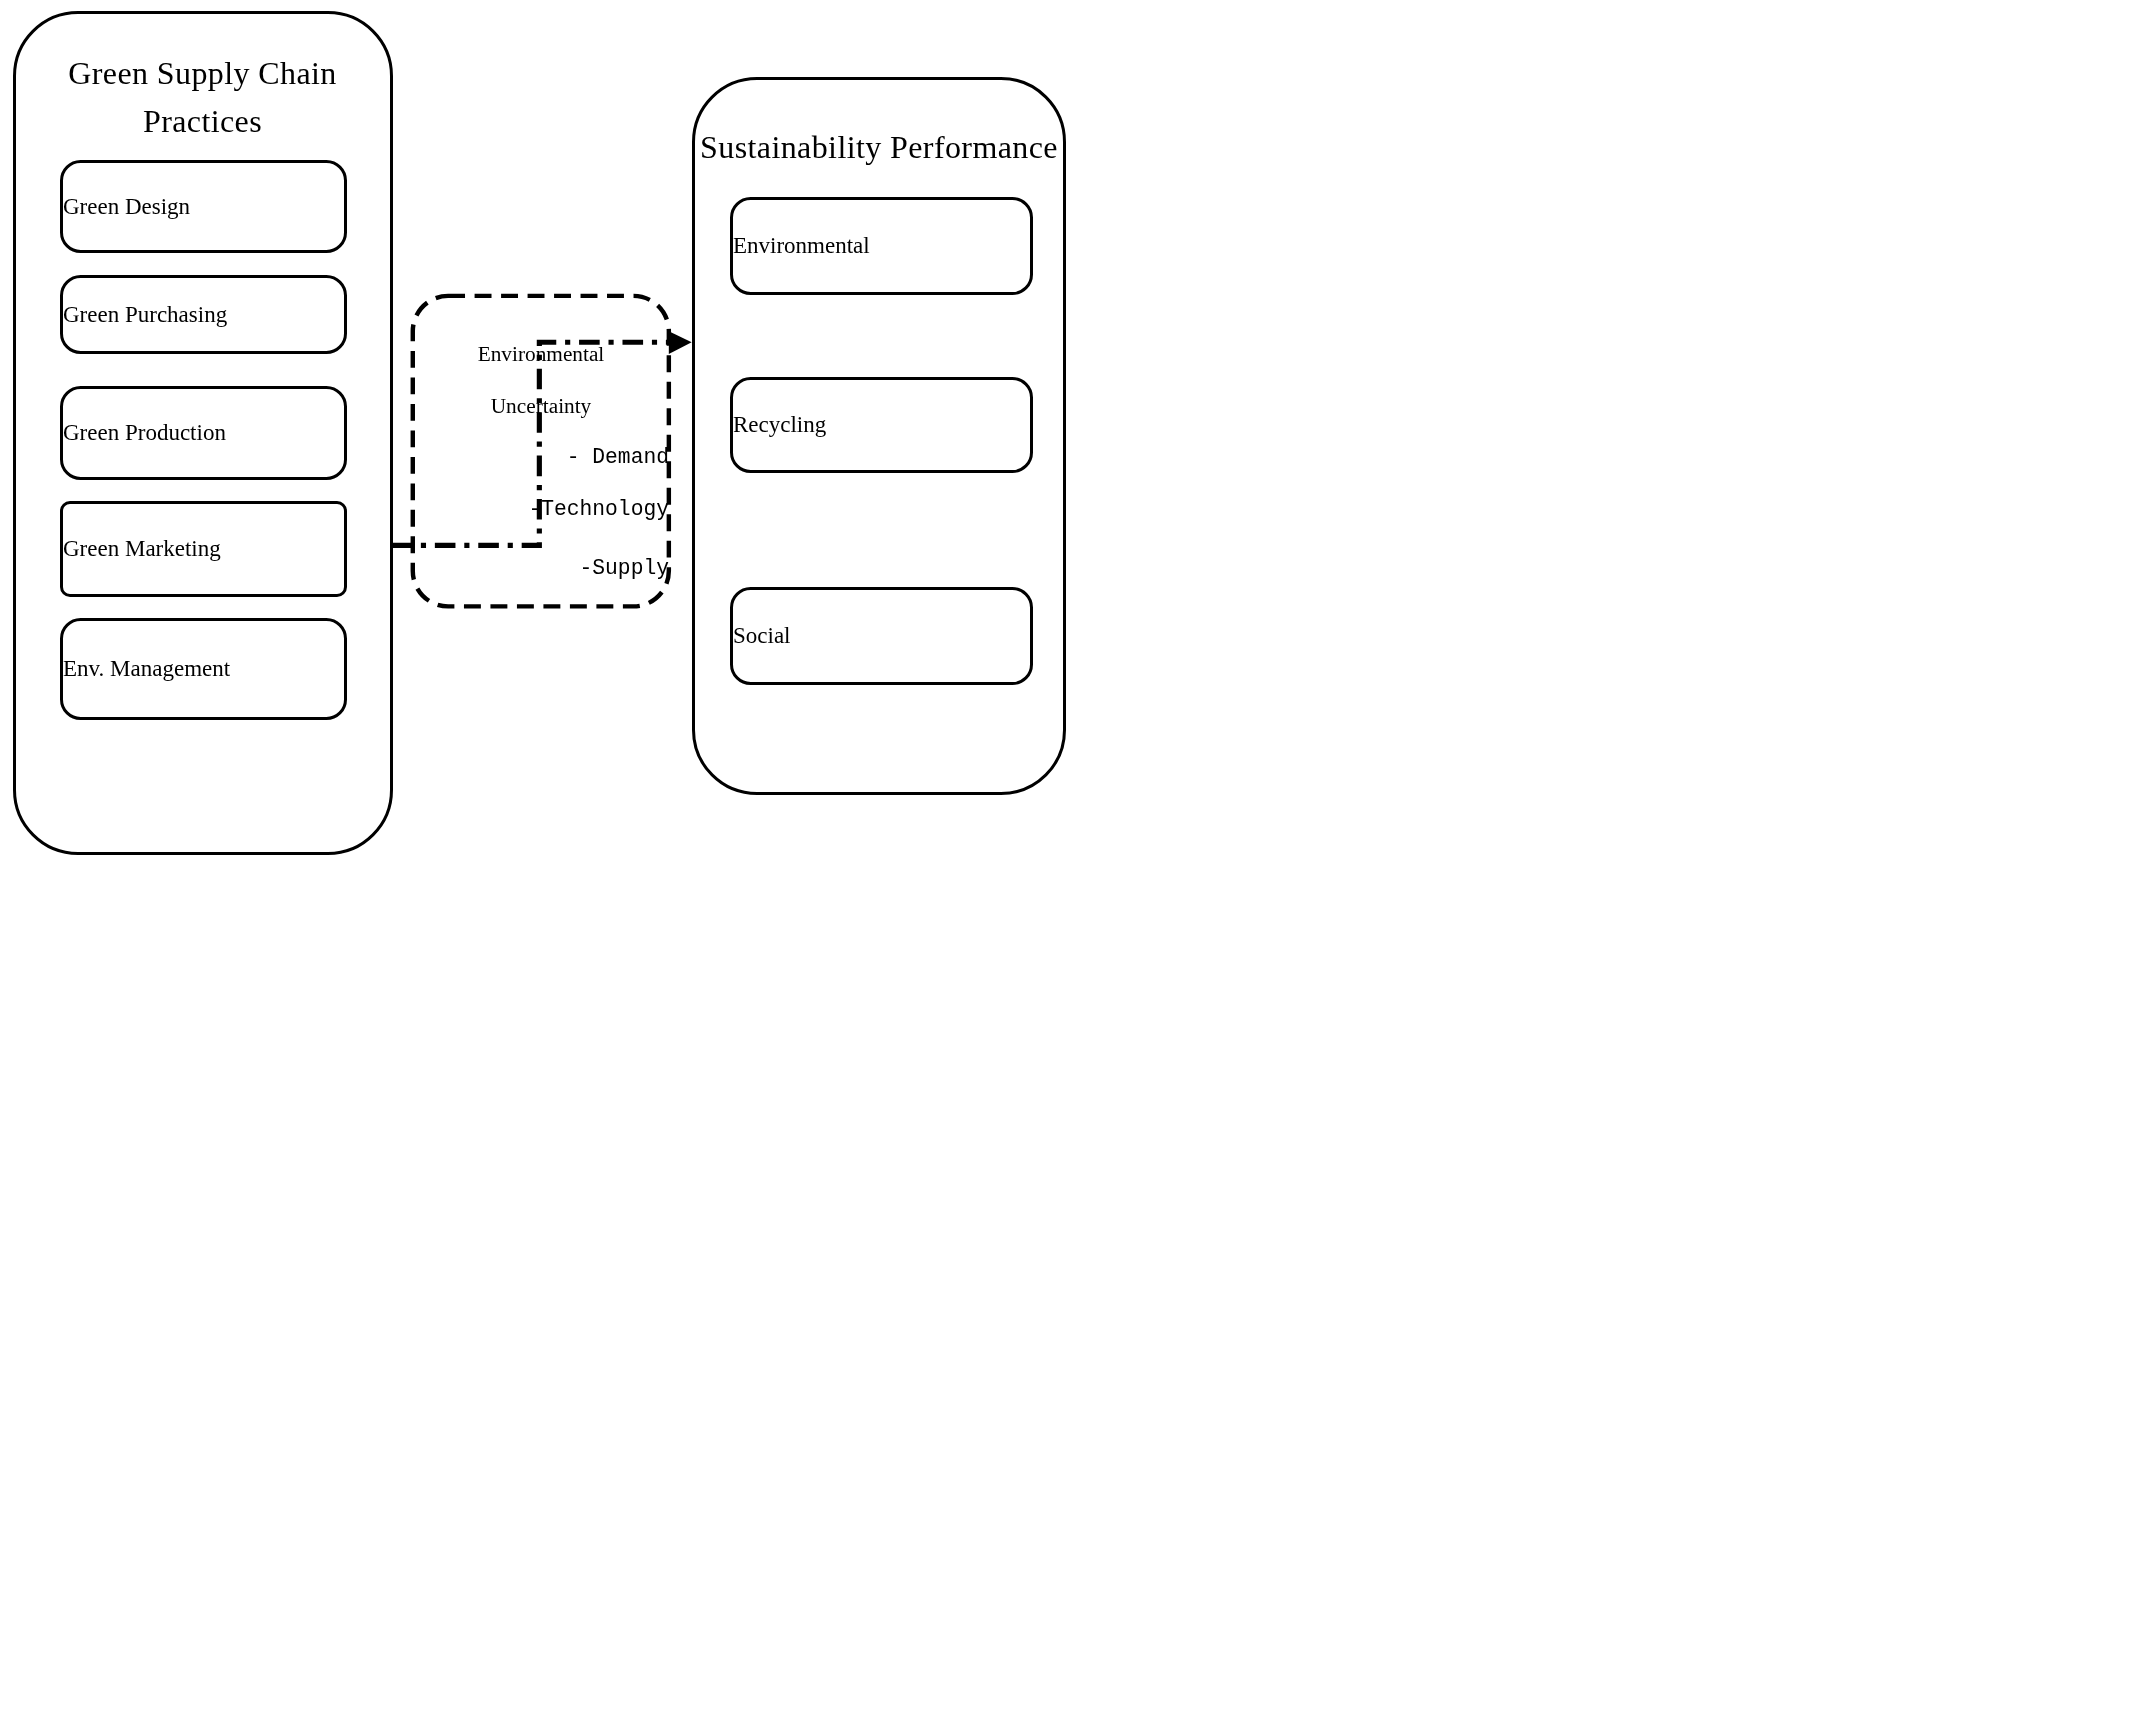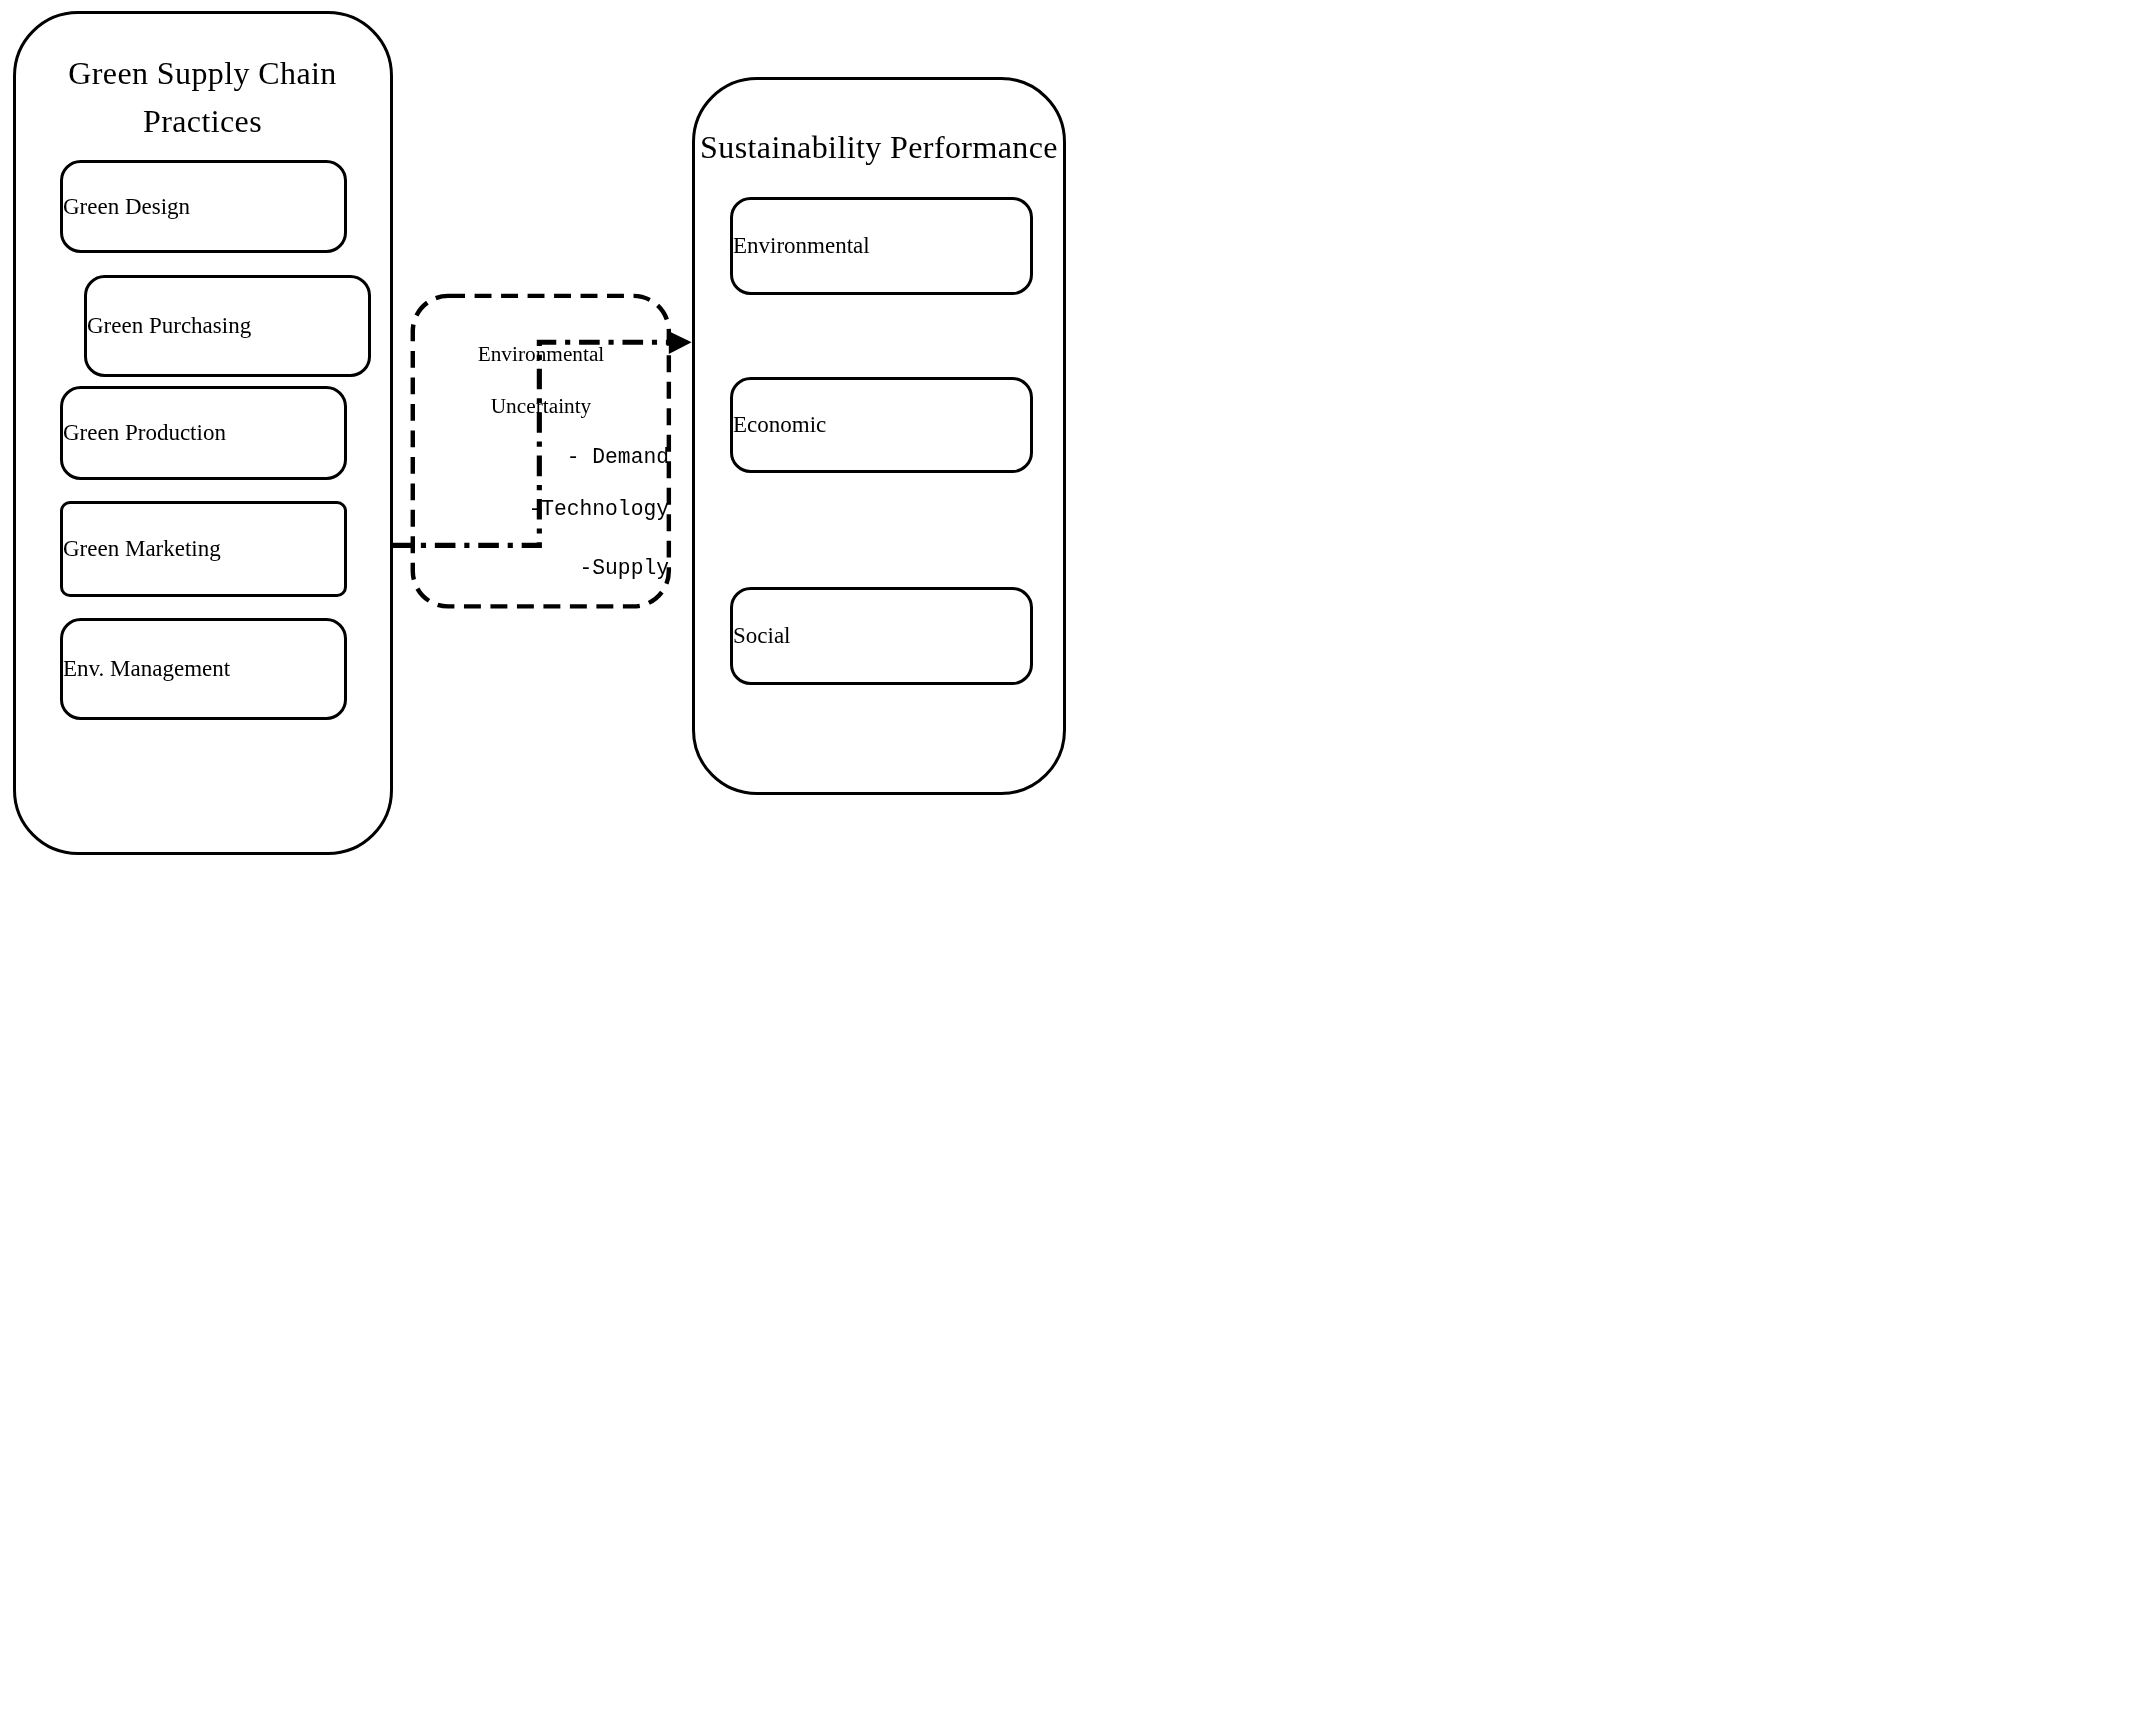--- a/index.html
+++ b/index.html
@@ -37,21 +37,21 @@
     background: #ffffff;
     display: flex;
     align-items: center;
     justify-content: flex-start;
     font-size: 23px;
     white-space: nowrap;
   }
   
   .lbox { left: 60px; width: 287px; }
   #lbox-0 { top: 160px;  height: 93px; }
-  #lbox-1 { top: 275px;  height: 102px; margin-left: 24px; }
+  #lbox-1 { top: 275px;  height: 79px; }
   #lbox-2 { top: 386px;  height: 94px; }
   #lbox-3 { top: 501px;  height: 96px; border-radius: 10px; }
   #lbox-4 { top: 618px;  height: 102px; }
   #lbox-5 { top: 748px; height: 83px; }
   
   .rbox { left: 730px; width: 303px; }
   #rbox-0 { top: 197px; height: 98px; }
   #rbox-1 { top: 377px; height: 96px; }
   #rbox-2 { top: 587px; height: 98px; }
   
@@ -118,21 +118,21 @@
     <div id="mod-row-4" class="mod-row bullet">-Supply</div>
   </div>
 
   <div id="right-panel" class="outer-panel"></div>
   <div id="right-title" class="panel-title">Sustainability Performance</div>
 
   <div id="rbox-0" class="inner-box rbox">
     <span>Environmental</span>
   </div>
   <div id="rbox-1" class="inner-box rbox">
-    <span>Economic</span>
+    <span>Recycling</span>
   </div>
   <div id="rbox-2" class="inner-box rbox">
     <span>Social</span>
   </div>
 
   <svg id="lines-overlay" viewBox="0 0 1461 1174" xmlns="http://www.w3.org/2000/svg">
     <rect x="561" y="402" width="348" height="422" rx="48" ry="48" fill="none" stroke="#000000" stroke-width="6" stroke-dasharray="23 13"></rect>
     <path d="M 532 741 L 733 741 L 733 465 L 931 465" fill="none" stroke="#000000" stroke-width="7" stroke-dasharray="28 12 7 12"></path>
     <polygon points="940,465 909,450 909,481" fill="#000000"></polygon>
   </svg>

